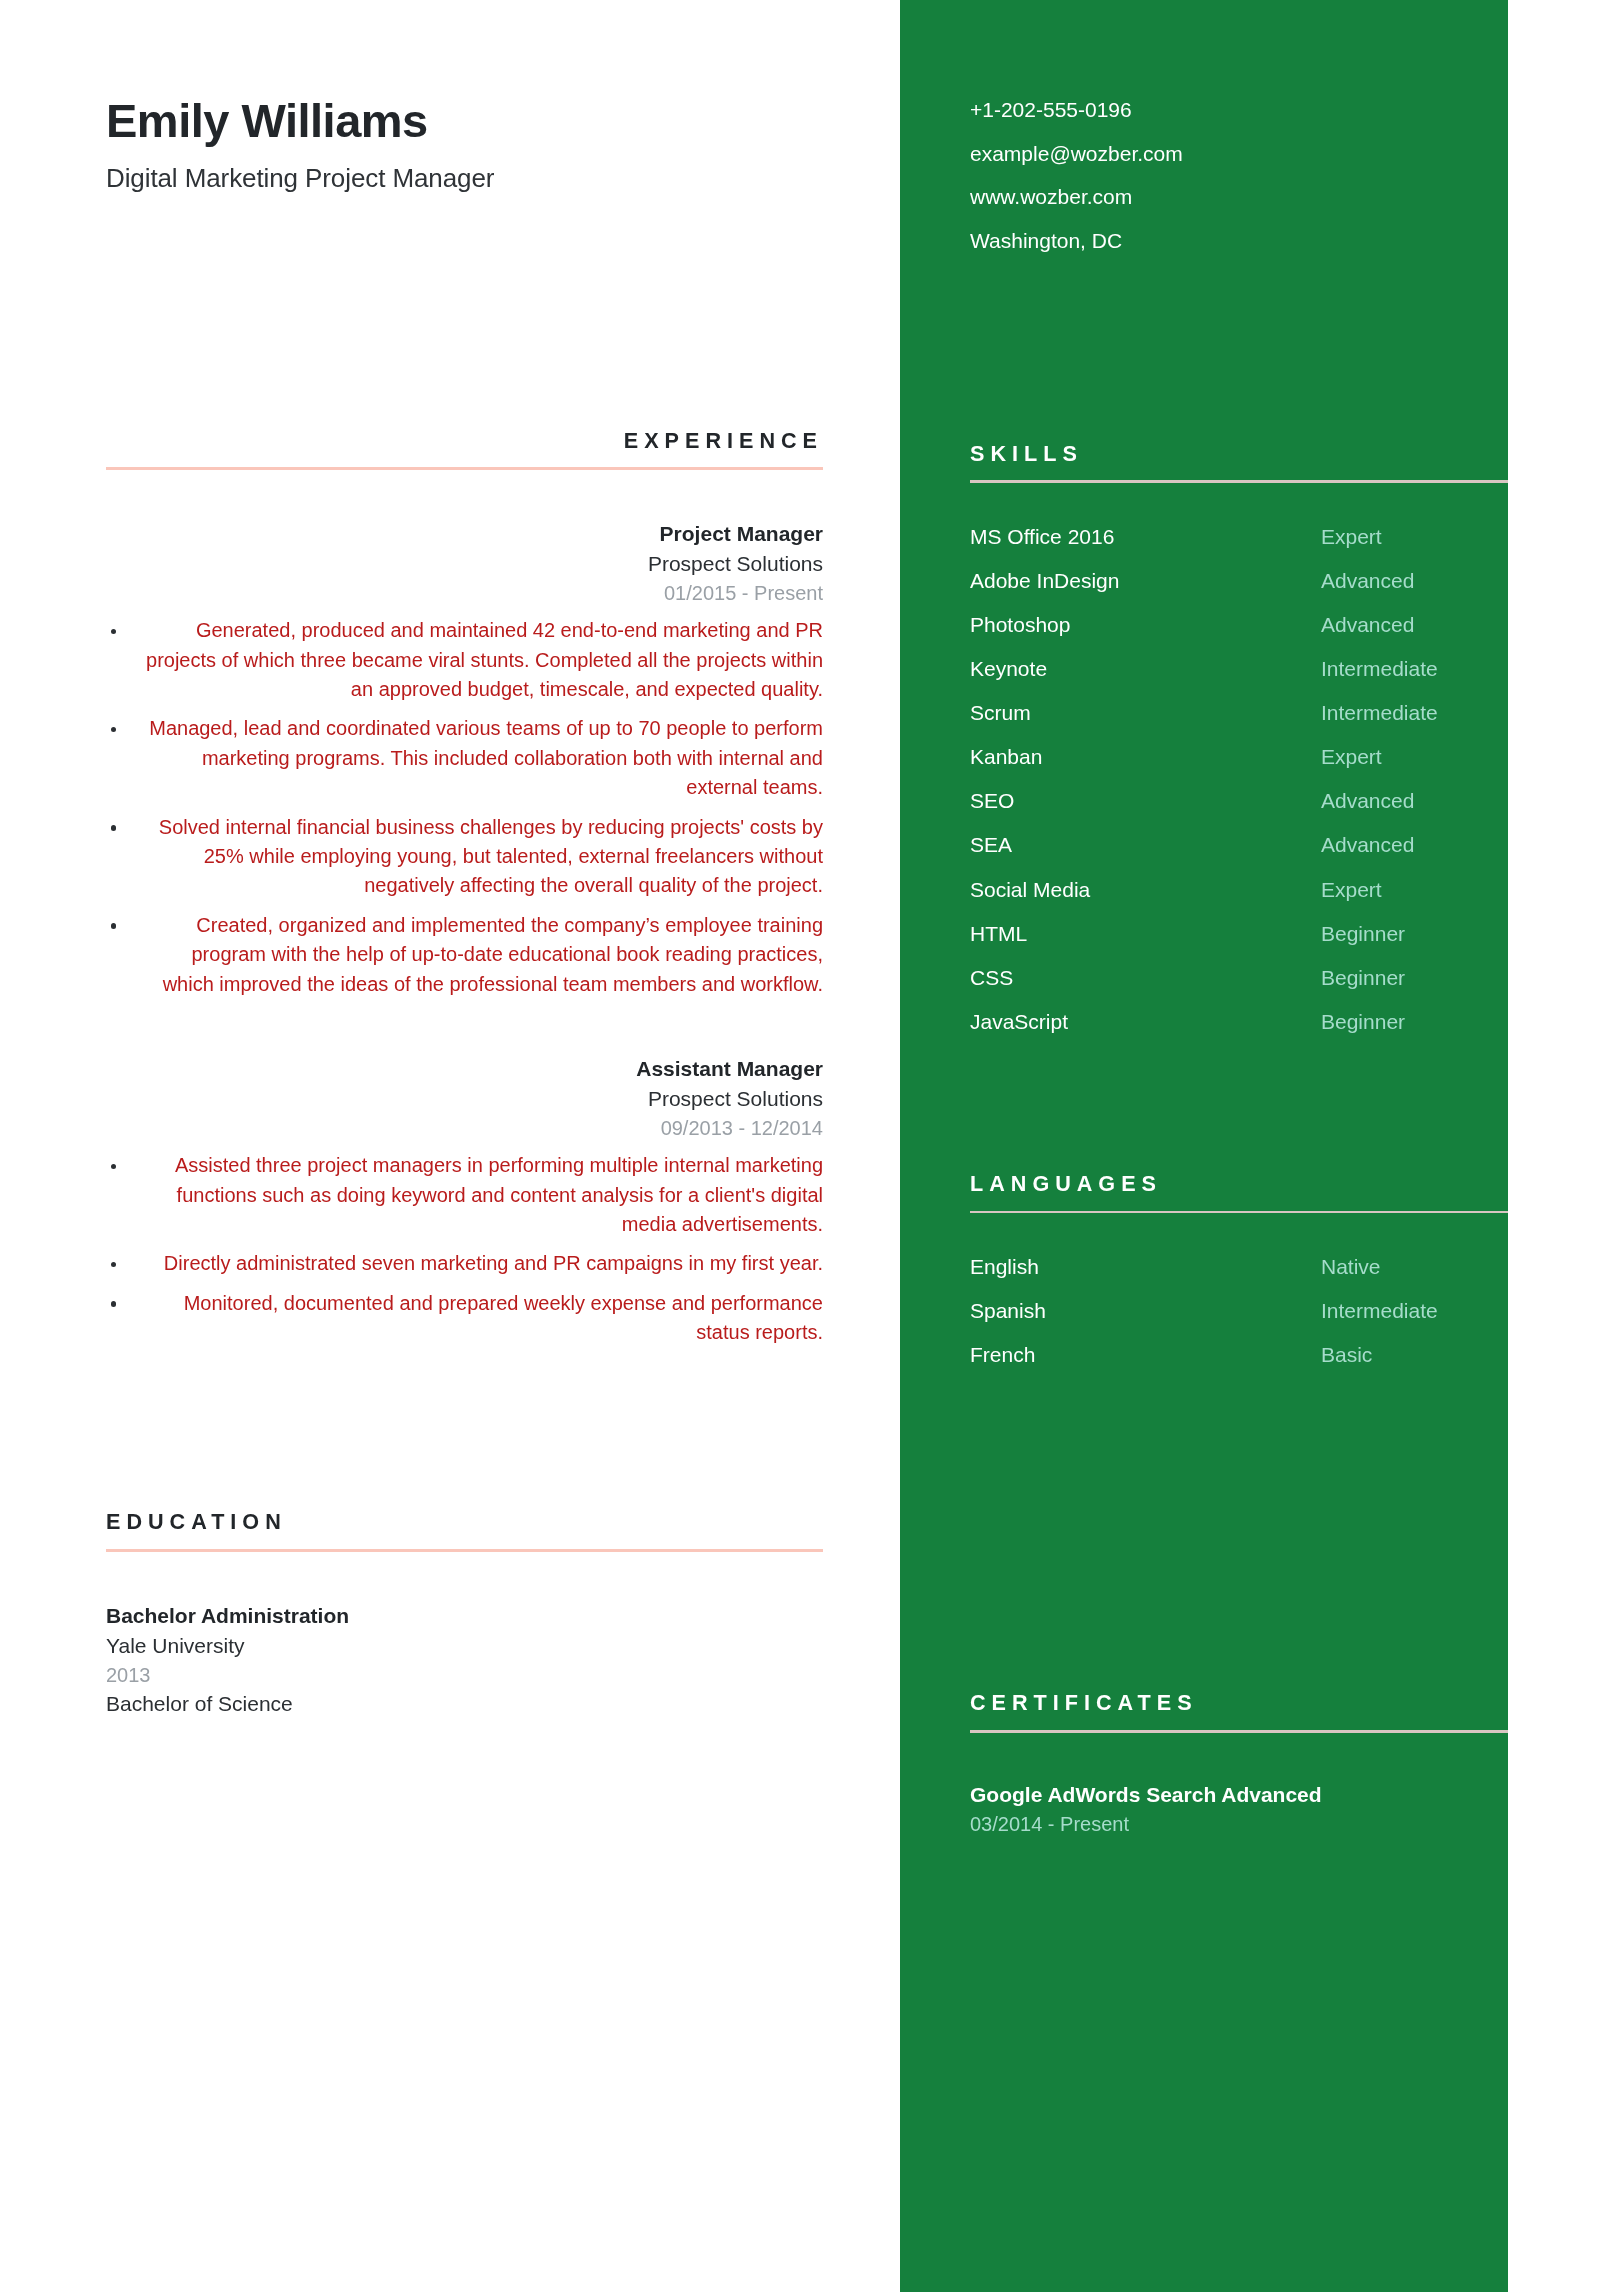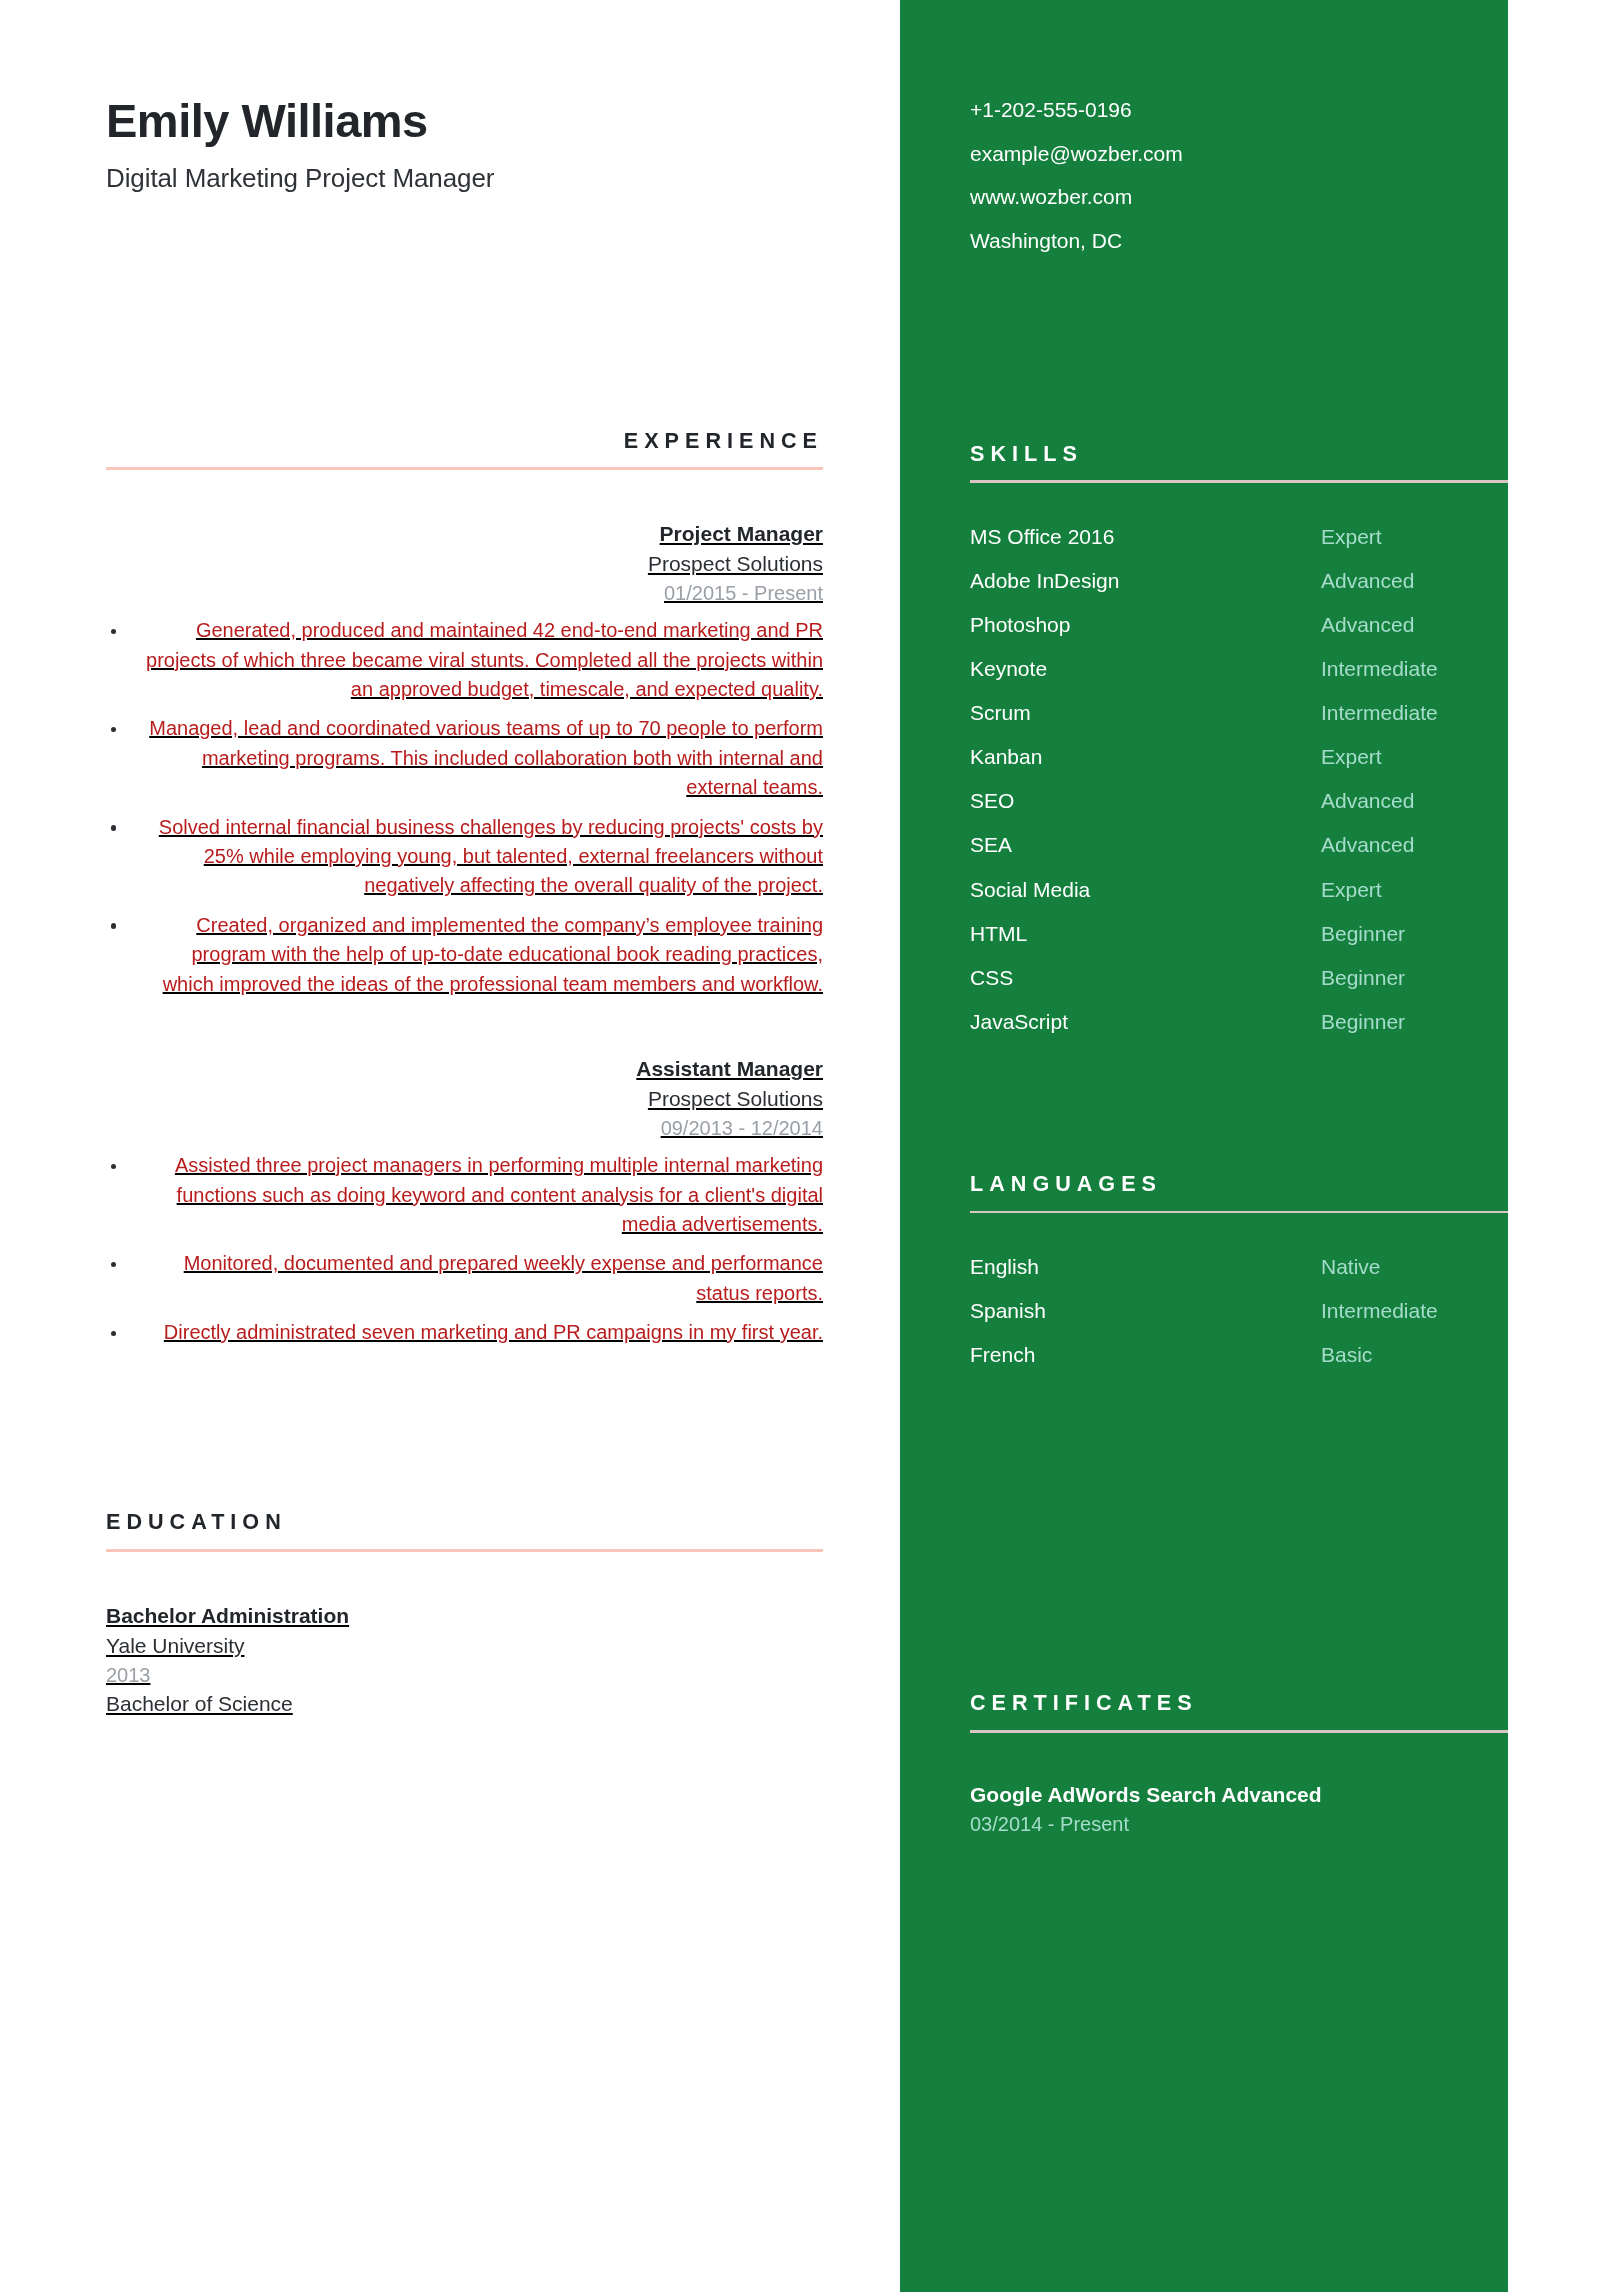--- a/index.html
+++ b/index.html
@@ -64,21 +64,21 @@
     line-height: 1;
   }
 
   .rule-left {
     height: 2.7px;
     background: #fac6ba;
     margin-top: 16px;
     width: 100%;
   }
 
-  .entry { margin-top: 50px; text-decoration: underline; }
+  .entry { margin-top: 50px; }
   .entry + .entry { margin-top: 56px; }
 
   .entry-title {
     font-size: 21px;
     font-weight: 700;
     color: #22262a;
     line-height: 1.38;
   }
   .entry-org {
     font-size: 21px;
@@ -222,22 +222,22 @@
           <li>Created, organized and implemented the company’s employee training program with the help of up-to-date educational book reading practices, which improved the ideas of the professional team members and workflow.</li>
         </ul>
       </div>
 
       <div class="entry">
         <div class="entry-title">Assistant Manager</div>
         <div class="entry-org">Prospect Solutions</div>
         <div class="entry-date">09/2013 - 12/2014</div>
         <ul class="bullets">
           <li>Assisted three project managers in performing multiple internal marketing functions such as doing keyword and content analysis for a client's digital media advertisements.</li>
+          <li>Directly administrated seven marketing and PR campaigns in my first year.</li>
           <li>Monitored, documented and prepared weekly expense and performance status reports.</li>
-          <li>Directly administrated seven marketing and PR campaigns in my first year.</li>
         </ul>
       </div>
     </section>
 
     <section class="sec-left education">
       <h2 class="sec-head-left">EDUCATION</h2>
       <div class="rule-left"></div>
 
       <div class="entry">
         <div class="entry-title">Bachelor Administration</div>

